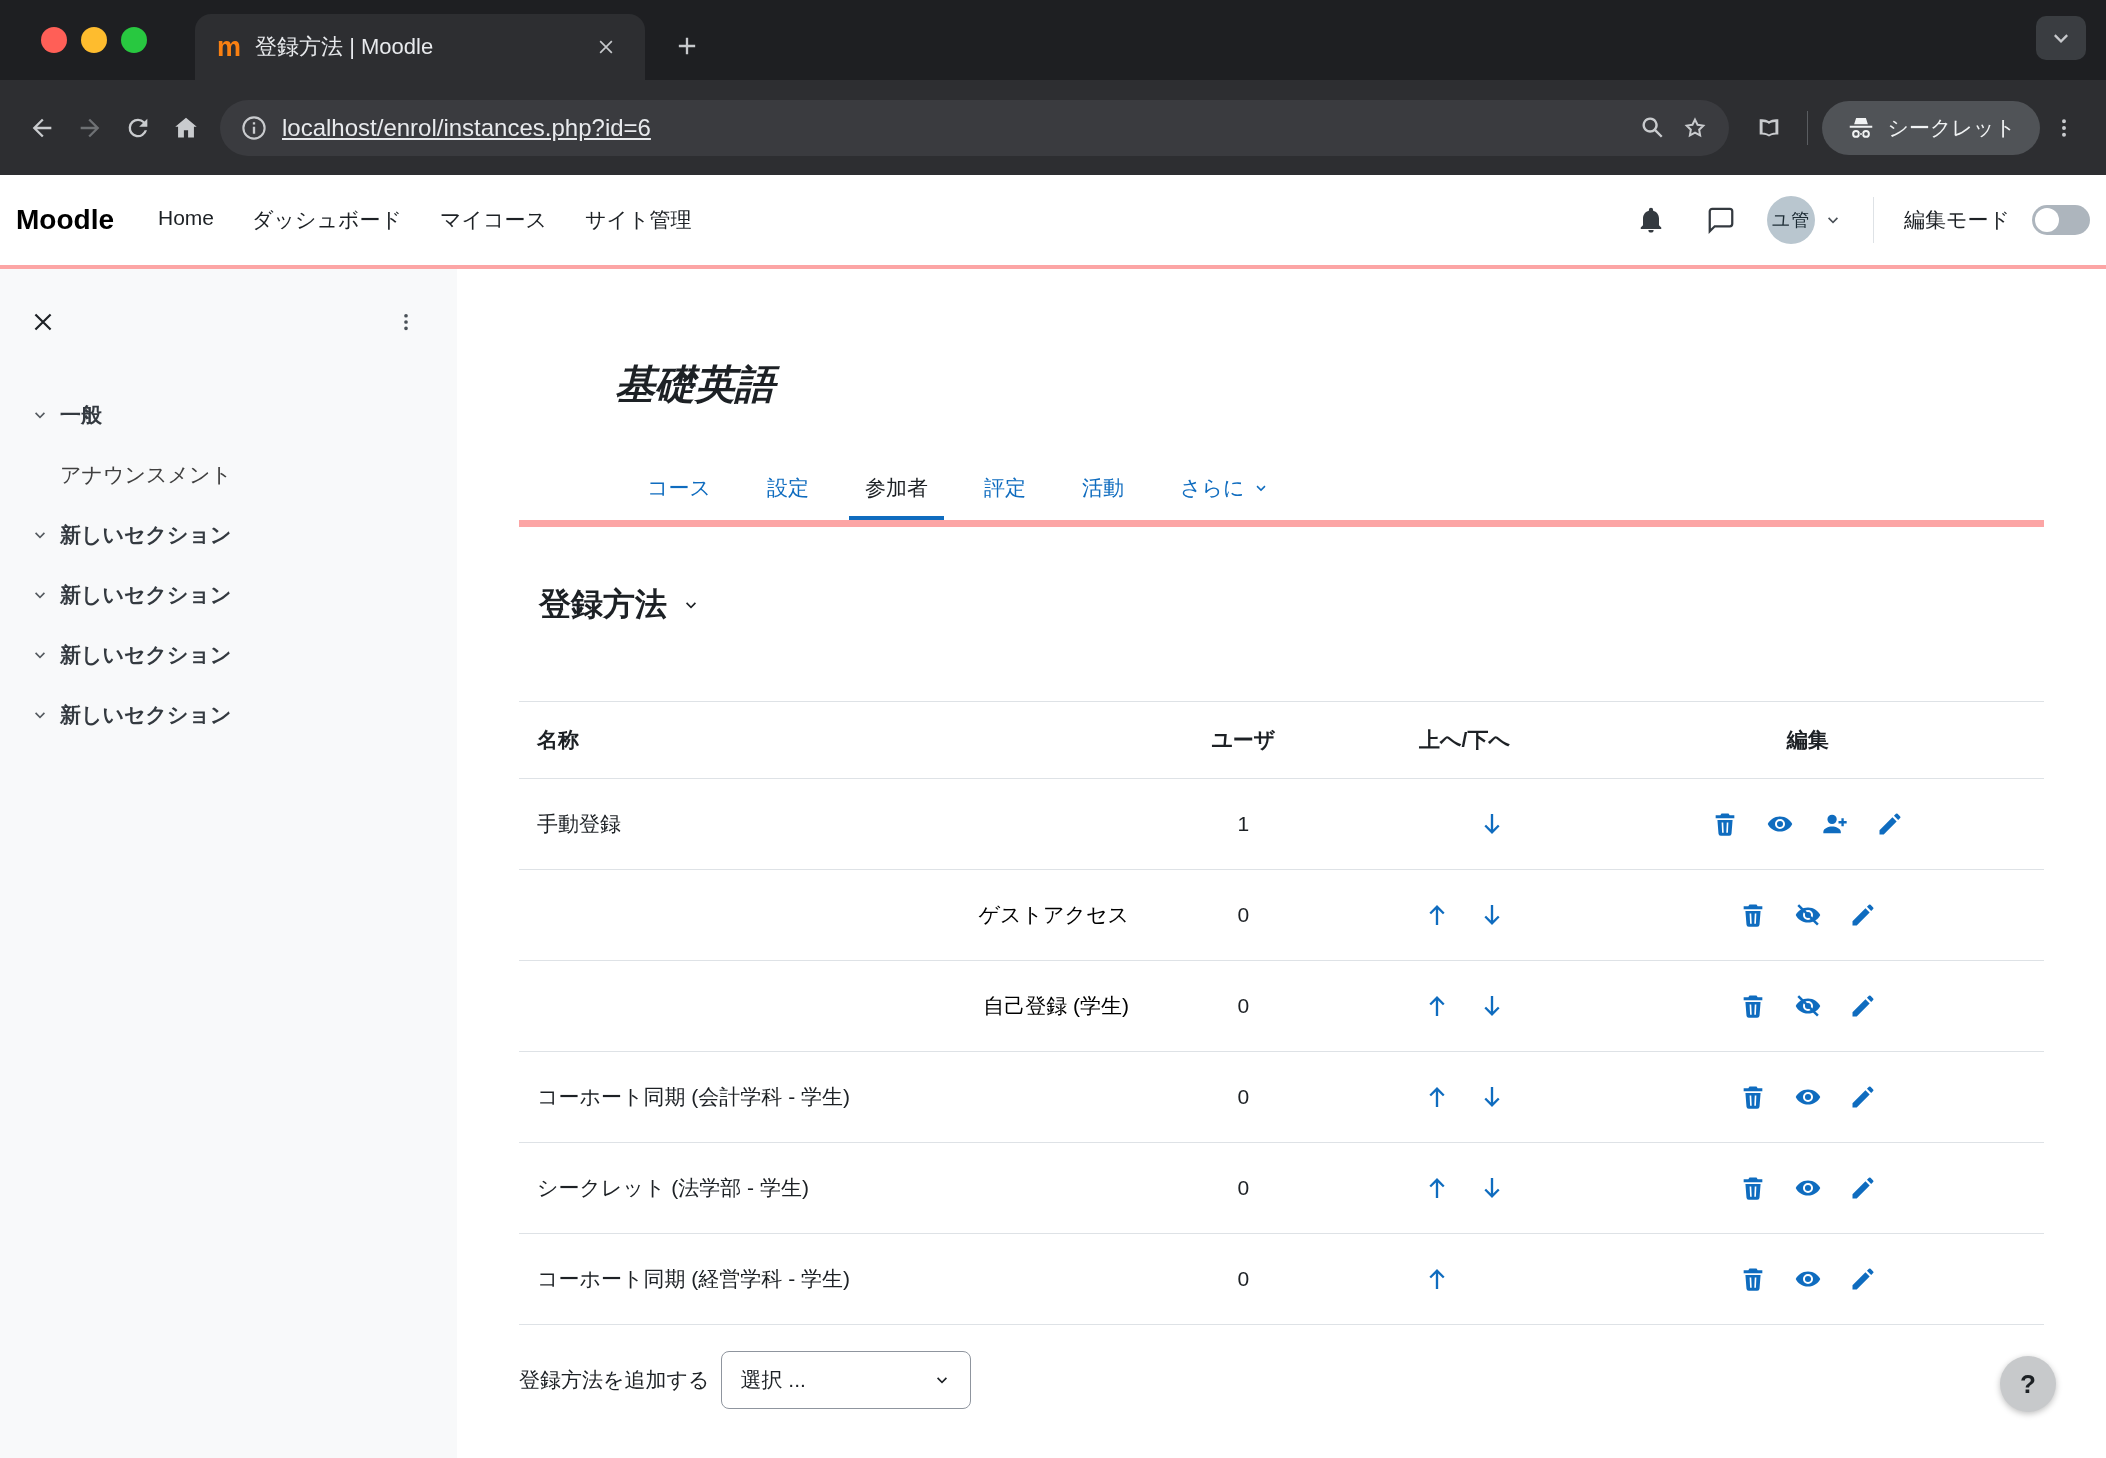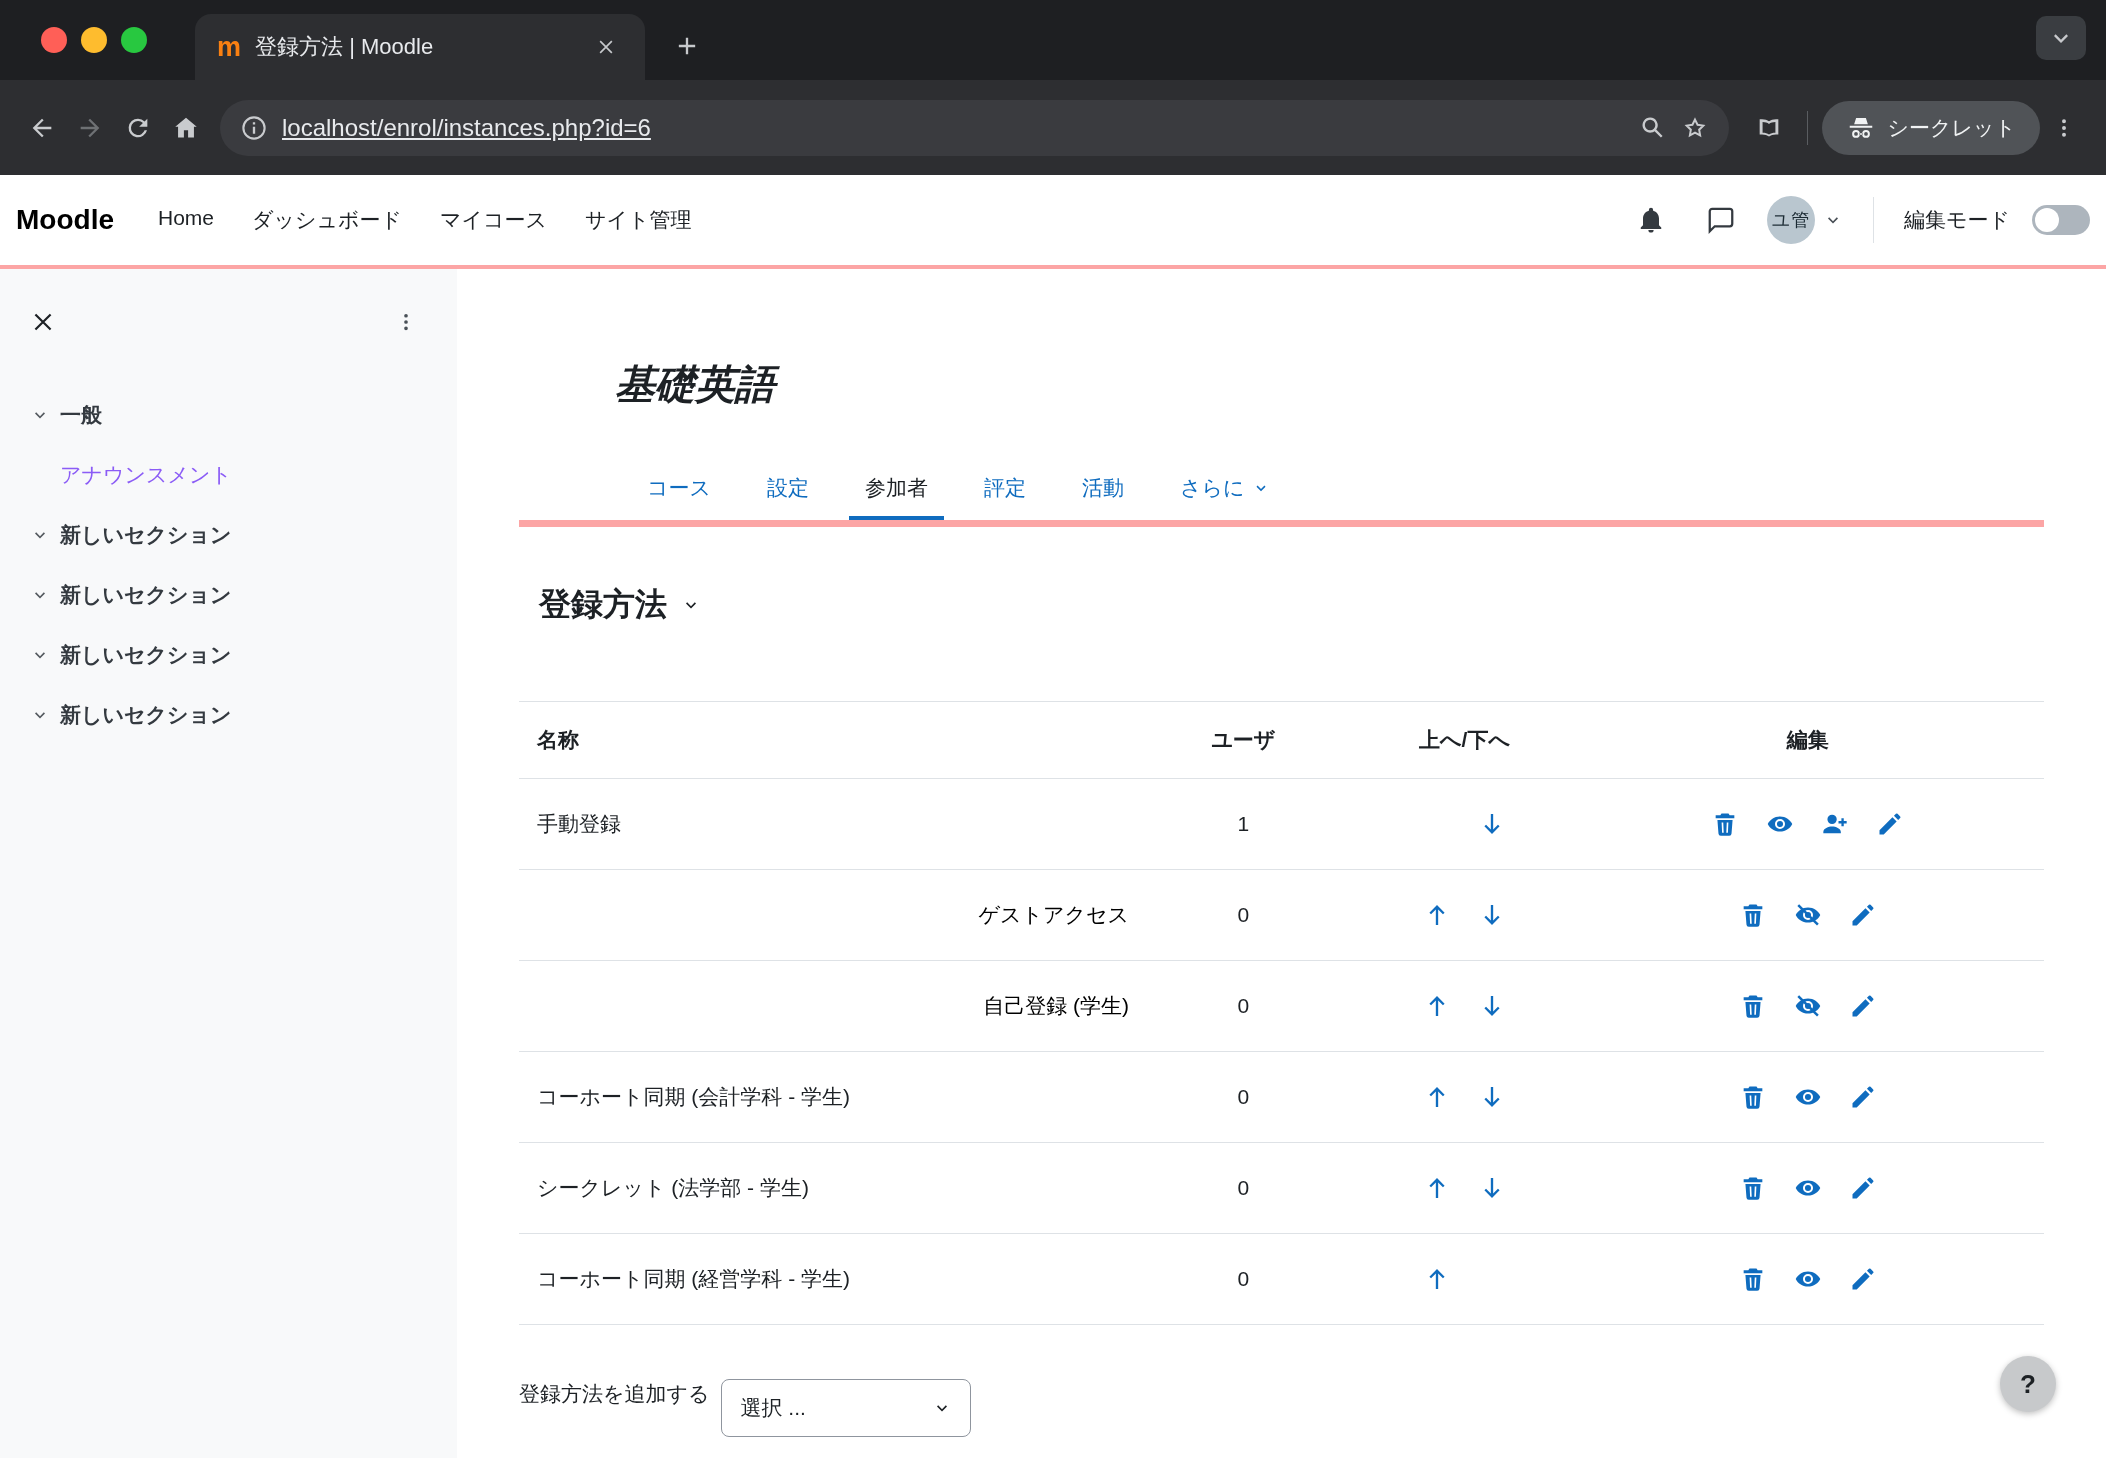--- a/index.html
+++ b/index.html
@@ -52,21 +52,21 @@
   .content { display:flex; height:1189px; }
   .sidebar { width:457px; background:#f8f9fa; flex:none; }
   .sb-top { display:flex; justify-content:space-between; align-items:center; padding:40px 38px 0 30px; }
   .sb-top .ic{width:26px;height:26px;color:#1d2125}
   .sb-top .kebab .ic{color:#495057}
   .sb-list { margin-top:50px; }
   .sb-item { display:flex; align-items:center; gap:10px; padding:16px 20px 16px 30px; cursor:pointer; }
   .sb-item .ic{width:20px;height:20px;color:#555b60;flex:none}
   .sb-label { font-weight:bold; color:#343a40; }
   .sb-activity { padding-left:60px; }
-  .sb-activity .sb-label { font-weight:normal; color:#8b5cf6; }
+  .sb-activity .sb-label { font-weight:normal; color:#404040; }
 
   .main { flex:1; padding:0 62px; position:relative; background:#fff; }
   .course-title { margin:88px 0 0 96px; font-size:40px; font-weight:bold; color:#1d2125;font-style:italic; }
   .tabs { display:flex; gap:24px; padding-left:112px; margin-top:46px; border-bottom:7px solid #fca5a5; }
   .tab-link { padding:16px 16px 18px; color:#0f6cbf; text-decoration:none; cursor:pointer; display:flex; align-items:center; gap:8px; }
   .tab-link .ic{width:18px;height:18px}
   .tab-link.active { color:#1d2125; border-bottom:4px solid #0f6cbf; padding-bottom:14px; }
   .section-heading { margin:56px 0 0 20px; font-size:32px; font-weight:bold; display:flex; align-items:center; gap:14px; }
   .section-heading .chev .ic { width:20px; height:20px; color:#1d2125; }
 
@@ -77,21 +77,21 @@
   tbody td { padding:31px 0; border-bottom:1px solid #dee2e6; vertical-align:middle; }
   td.c-name { text-align:left; padding-left:18px; }
   td.c-users { text-align:center; }
   tr.dimmed td.c-name { color:#000000;text-align:right; }
   .move-wrap,.edit-wrap { display:flex; align-items:center; justify-content:center; gap:27px; }
   .act { color:#0f6cbf; display:block; cursor:pointer; }
   .hidden-slot { visibility:hidden; }
 
   .add-method { margin-top:26px; display:flex; align-items:center; gap:12px; }
   .select-box { width:250px; height:58px; border:1px solid #8f959e; border-radius:8px; background:#fff;
-    display:flex; align-items:center; justify-content:space-between; padding:0 18px; cursor:pointer;margin-top:28px; }
+    display:flex; align-items:center; justify-content:space-between; padding:0 18px; cursor:pointer; }
   .select-box .ic{width:20px;height:20px;color:#1d2125}
 
   .help-fab { position:absolute; right:50px; bottom:46px; width:56px; height:56px; border-radius:50%;
     background:#c7c9cb; color:#1d2125; font-weight:bold; font-size:26px;
     display:flex; align-items:center; justify-content:center; box-shadow:0 2px 6px rgba(0,0,0,.25); cursor:pointer; }
 </style>
 </head>
 <body>
 
 <svg width="0" height="0" style="position:absolute" aria-hidden="true">

